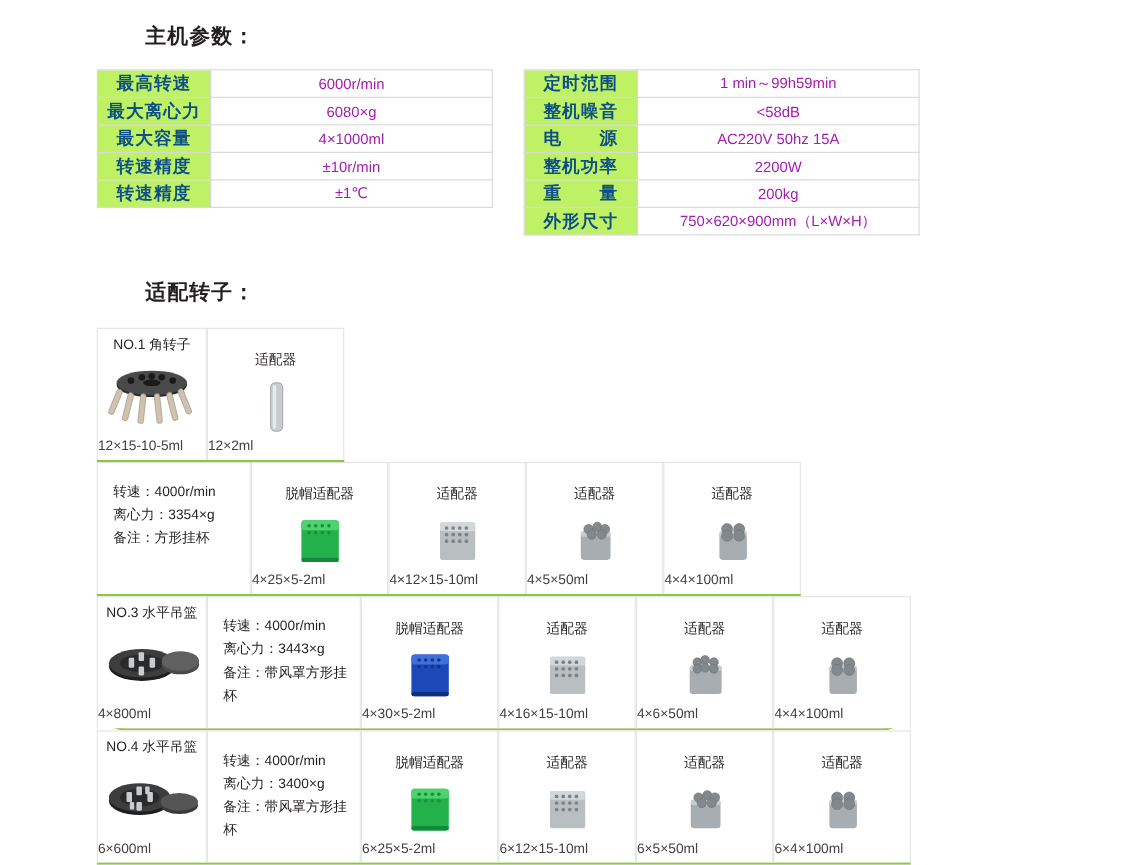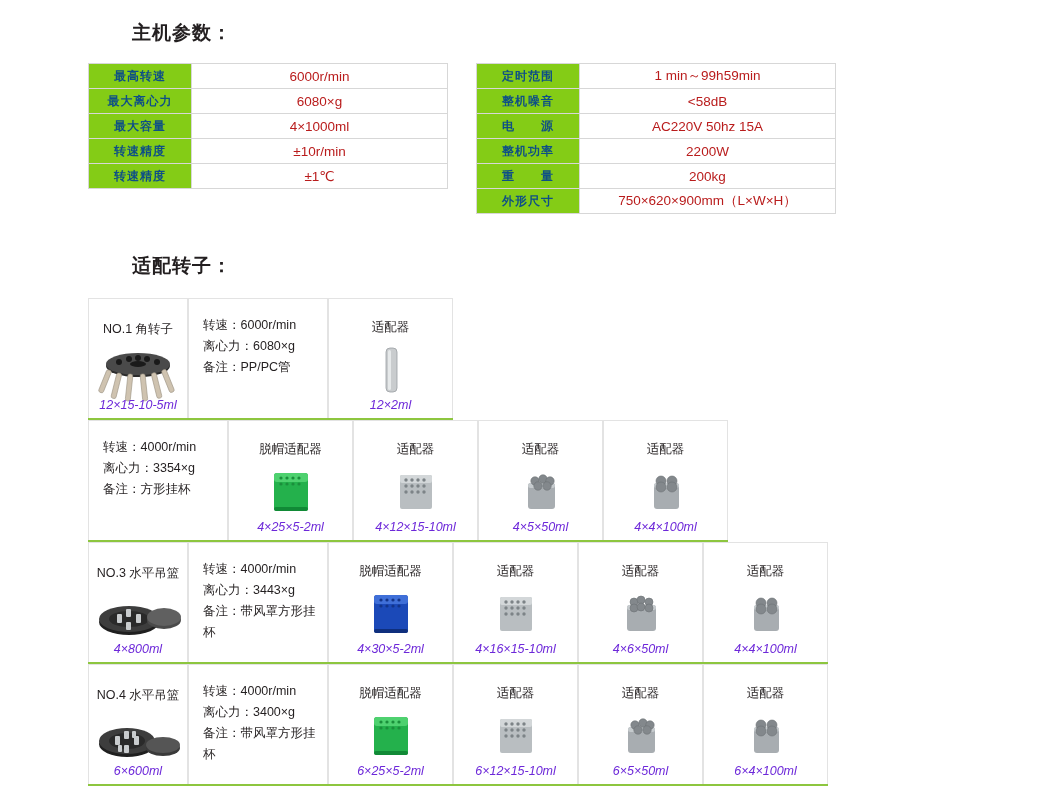--- a/index.html
+++ b/index.html
@@ -41,58 +41,58 @@
   }
   #spec-left  { left: 88px;  top: 63px; width: 360px; }
   #spec-right { left: 476px; top: 63px; width: 360px; }
 
   .spec-table td {
     border: 1px solid #d7d7d7;
     height: 22px;
     padding: 1px 4px;
     text-align: center;
     vertical-align: middle;
-    color: #b91c1c;
+    color: #a21caf;
   }
   .spec-table td.key {
     width: 94px;
-    background: #84cc16;
+    background: #bef264;
     color: #0e4f86;
     font-weight: bold;
     letter-spacing: 1px;
-    font-size: 12px;
+    font-size: 16px;
   }
   .spec-table td.val {
     background: #ffffff;
     font-size: 13.5px;
   }
 
   
   .rotor-row {
     position: absolute;
     left: 88px;
     display: flex;
     border-bottom: 2px solid #8dc63f;
   }
   #rotor-row-0 { top: 298px; }
   #rotor-row-1 { top: 420px; }
-  #rotor-row-2 { top: 542px; }
+  #rotor-row-2 { top: 542px; border-radius: 26px; }
   #rotor-row-3 { top: 664px; }
 
   .cell {
     box-sizing: border-box;
     border: 1px solid #e3e3e3;
     border-bottom: none;
     height: 120px;
     position: relative;
     background: #fff;
   }
   .cell.main {
     width: 100px;
-    padding-top: 22px;
+    padding-top: 6px;
     text-align: center;
   }
   .cell.spec {
     width: 140px;
     padding: 16px 0 0 14px;
     font-size: 12.5px;
     line-height: 21px;
     color: #231f20;
     text-align: left;
   }
@@ -105,24 +105,23 @@
   .cell .title {
     font-size: 12.5px;
     color: #231f20;
     line-height: 16px;
   }
   .cell .caption {
     position: absolute;
     bottom: 6px;
     left: 0;
     right: 0;
-    text-align: center;
+    text-align: left;
     font-size: 12.5px;
-    color: #6d28d9;
-    font-style: italic;
+    color: #404040;
   }
   .art {
     height: 62px;
     margin-top: 6px;
     display: flex;
     align-items: center;
     justify-content: center;
   }
   .art.small { height: 58px; }
 
@@ -211,25 +210,20 @@
             <rect x="33" y="28" width="5" height="27" rx="2" transform="rotate(6 35 28)"></rect>
             <rect x="45" y="28" width="5" height="27" rx="2" transform="rotate(-6 47 28)"></rect>
             <rect x="56" y="27" width="5" height="26" rx="2" transform="rotate(-14 58 27)"></rect>
             <rect x="66" y="24" width="5" height="24" rx="2" transform="rotate(-22 68 24)"></rect>
           </g>
         </svg>
       </div>
       <div class="caption">12×15-10-5ml</div>
     </div>
 
-    <div class="cell spec">
-      <div>转速：6000r/min</div>
-      <div>离心力：6080×g</div>
-      <div>备注：PP/PC管</div>
-    </div>
 
     <div class="cell adapter">
       <div class="title">适配器</div>
       <div class="art small">
         <svg width="30" height="52" viewBox="0 0 30 52">
           <rect x="10" y="4" width="11" height="44" rx="4" fill="#c9ccce" stroke="#9aa0a3" stroke-width="0.8"></rect>
           <rect x="12" y="6" width="3" height="40" rx="1.5" fill="#e6e9ea"></rect>
         </svg>
       </div>
       <div class="caption">12×2ml</div>

